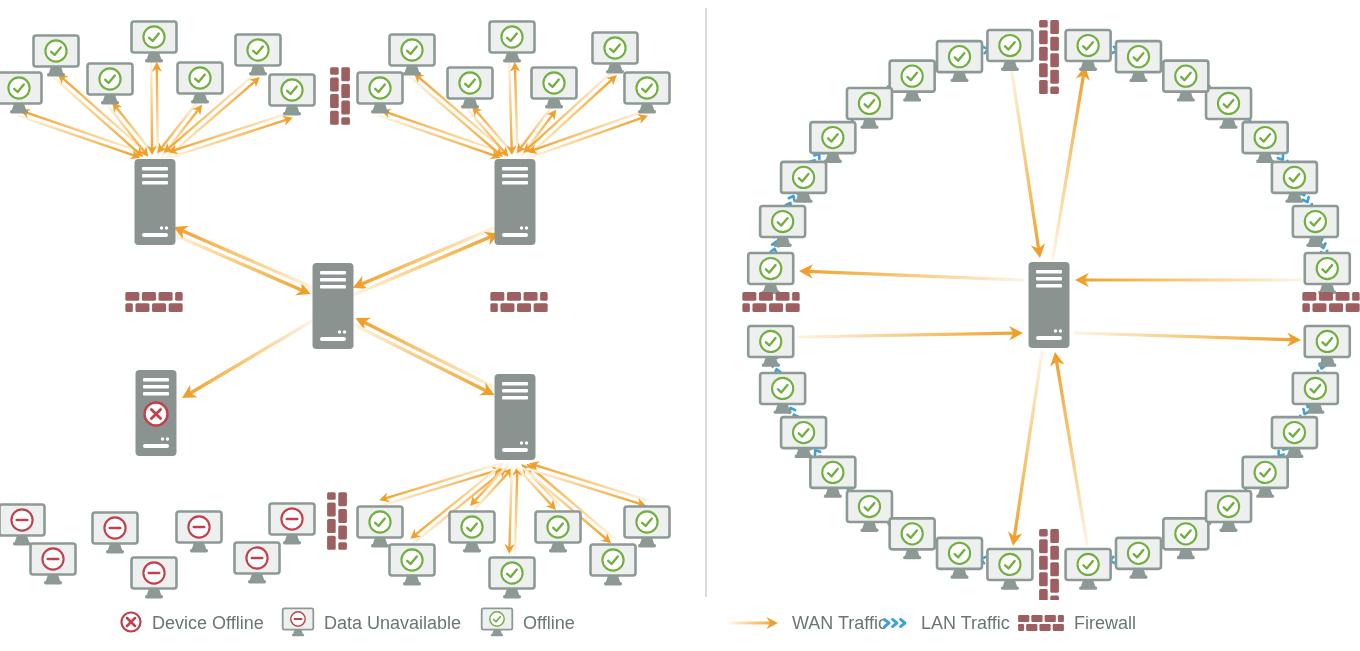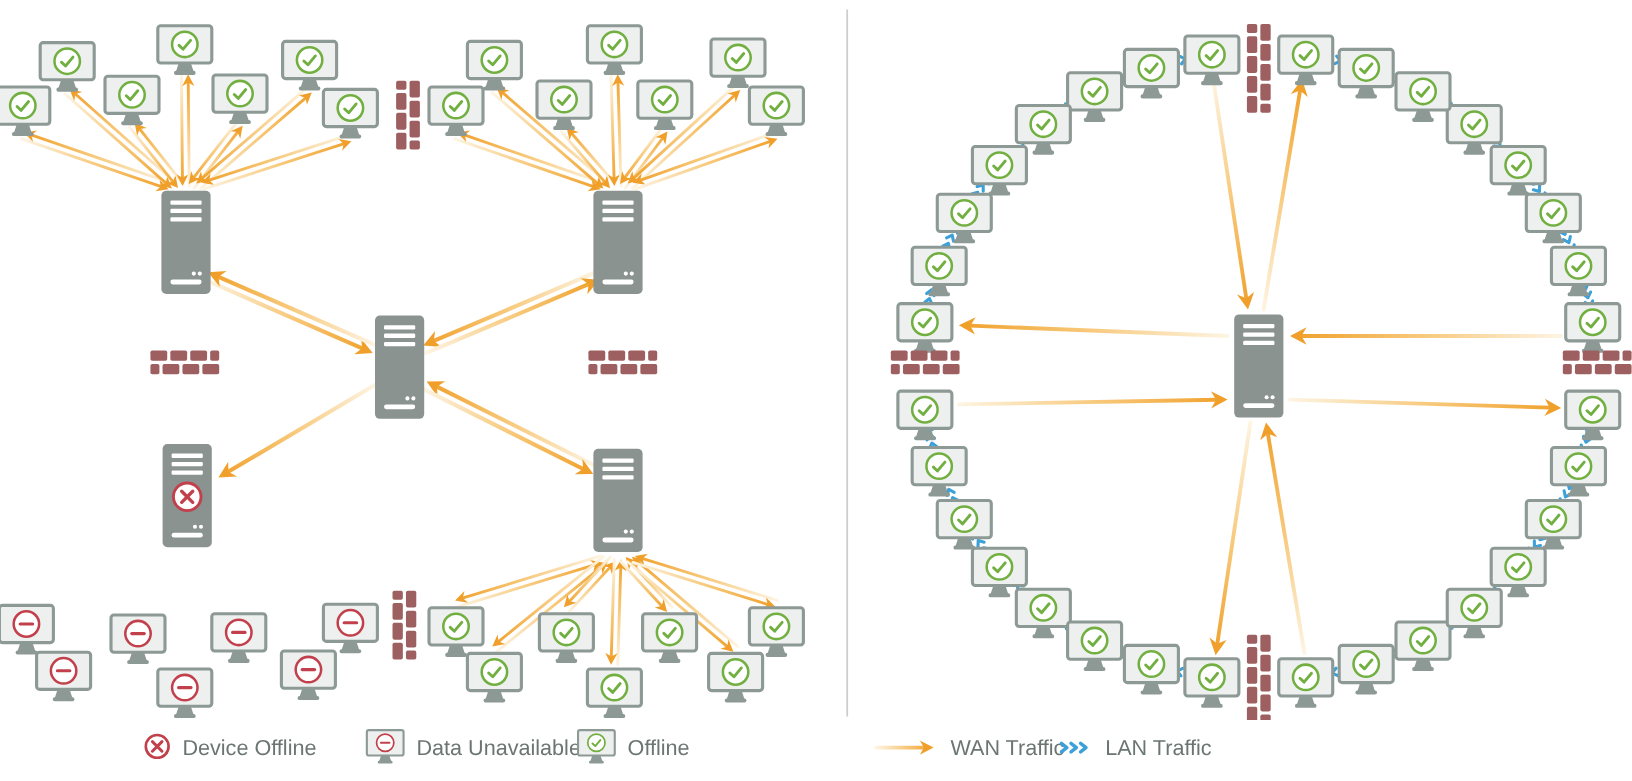--- a/index.html
+++ b/index.html
@@ -1276,21 +1276,21 @@
       <div class="legend-item" style="left: 118px;">
         <svg width="26" height="42" viewBox="0 0 26 42">
           <g>
             <circle cx="13" cy="20" r="9.5" fill="none" stroke="#c2404c" stroke-width="2.2"></circle>
             <line x1="9" y1="16" x2="17" y2="24" stroke="#c2404c" stroke-width="2.5" stroke-linecap="round"></line>
             <line x1="17" y1="16" x2="9" y2="24" stroke="#c2404c" stroke-width="2.5" stroke-linecap="round"></line>
           </g>
         </svg>
         <span class="legend-label">Device Offline</span>
       </div>
-      <div class="legend-item" style="left: 303px;">
+      <div class="legend-item" style="left: 280px;">
         <svg width="36" height="42" viewBox="0 0 36 42">
           <g transform="translate(18 17) scale(0.68)">
             <path d="M-5 15.5 L5 15.5 L7.5 23 L-7.5 23 Z" fill="#8d9995"></path>
             <rect x="-9" y="22" width="18" height="3.4" rx="1.6" fill="#8d9995"></rect>
             <rect x="-22.5" y="-15.5" width="45" height="31" rx="2.5" fill="#edf0ee" stroke="#8d9995" stroke-width="2.6"></rect>
             <circle cx="0" cy="0" r="10.6" fill="#ffffff" stroke="#c2404c" stroke-width="2.1"></circle>
             <line x1="-5.2" y1="0" x2="5.2" y2="0" stroke="#c2404c" stroke-width="2.6" stroke-linecap="round"></line>
           </g>
         </svg>
         <span class="legend-label">Data Unavailable</span>
@@ -1317,14 +1317,29 @@
         <span class="legend-label">WAN Traffic</span>
       </div>
       <div class="legend-item" style="left: 883px;">
         <svg width="30" height="42" viewBox="0 0 30 42">
           <path d="M1.4925784893695502 24.521583638862765 L6 21 L1.4925784893695502 17.478416361137235" fill="none" stroke="#3da1d9" stroke-width="2.8600000000000003" stroke-linecap="round" stroke-linejoin="round"></path>
           <path d="M9.49257848936955 24.521583638862765 L14 21 L9.49257848936955 17.478416361137235" fill="none" stroke="#3da1d9" stroke-width="2.8600000000000003" stroke-linecap="round" stroke-linejoin="round"></path>
           <path d="M17.49257848936955 24.521583638862765 L22 21 L17.49257848936955 17.478416361137235" fill="none" stroke="#3da1d9" stroke-width="2.8600000000000003" stroke-linecap="round" stroke-linejoin="round"></path>
         </svg>
         <span class="legend-label">LAN Traffic</span>
       </div>
+      <div class="legend-item" style="left: 1016px;">
+        <svg width="50" height="42" viewBox="0 0 50 42">
+          <g transform="translate(25 21) scale(0.8)">
+            <rect x="-28.65" y="-9.9" width="14" height="8.6" rx="1.5" fill="#9d5f5f"></rect>
+            <rect x="-12.049999999999997" y="-9.9" width="14" height="8.6" rx="1.5" fill="#9d5f5f"></rect>
+            <rect x="4.550000000000004" y="-9.9" width="14" height="8.6" rx="1.5" fill="#9d5f5f"></rect>
+            <rect x="21.150000000000006" y="-9.9" width="7.5" height="8.6" rx="1.5" fill="#9d5f5f"></rect>
+            <rect x="-28.65" y="1.3" width="7.5" height="8.6" rx="1.5" fill="#9d5f5f"></rect>
+            <rect x="-18.549999999999997" y="1.3" width="14" height="8.6" rx="1.5" fill="#9d5f5f"></rect>
+            <rect x="-1.9499999999999957" y="1.3" width="14" height="8.6" rx="1.5" fill="#9d5f5f"></rect>
+            <rect x="14.650000000000006" y="1.3" width="14" height="8.6" rx="1.5" fill="#9d5f5f"></rect>
+          </g>
+        </svg>
+        <span class="legend-label">Firewall</span>
+      </div>
     </div>
 </div>
 
 </body></html>

